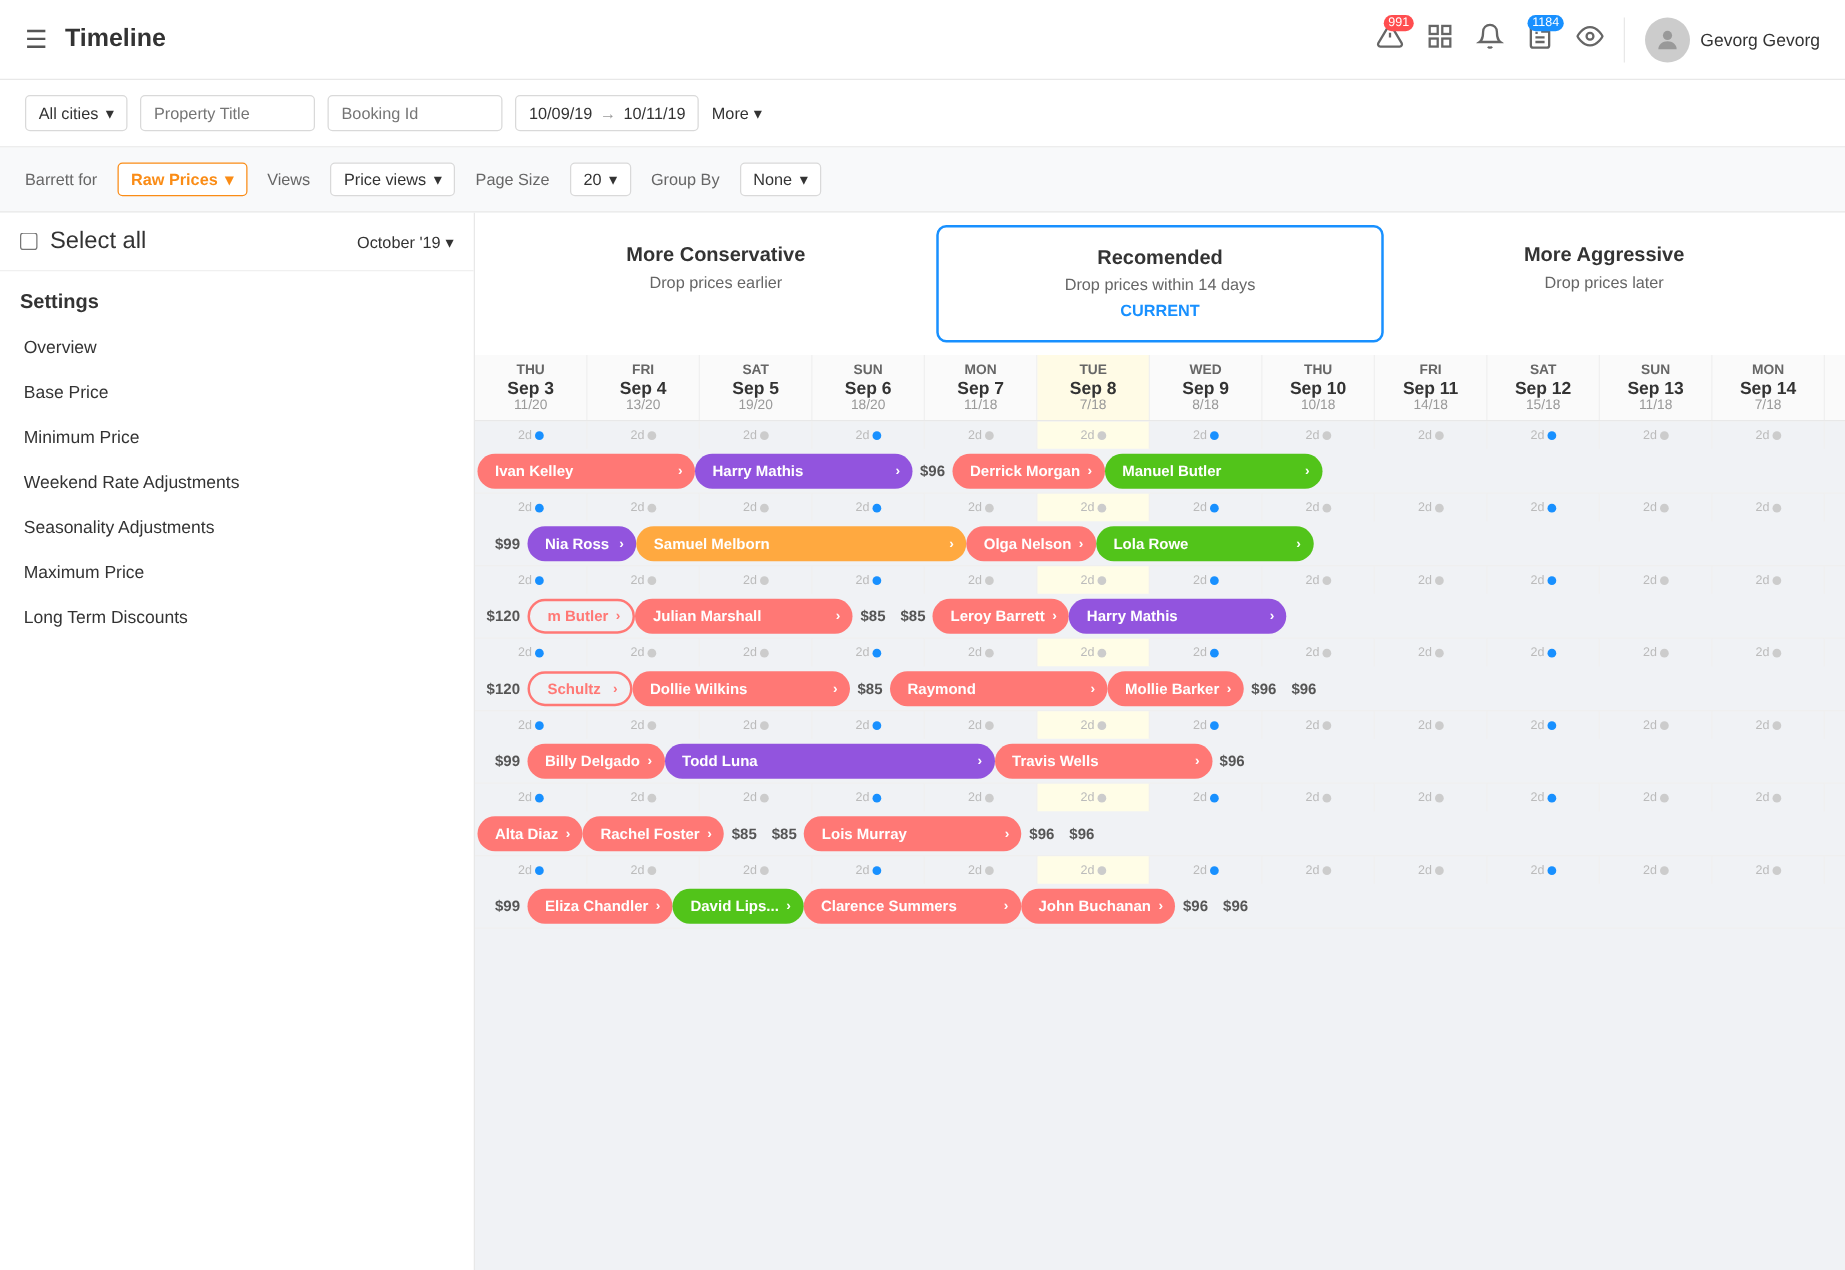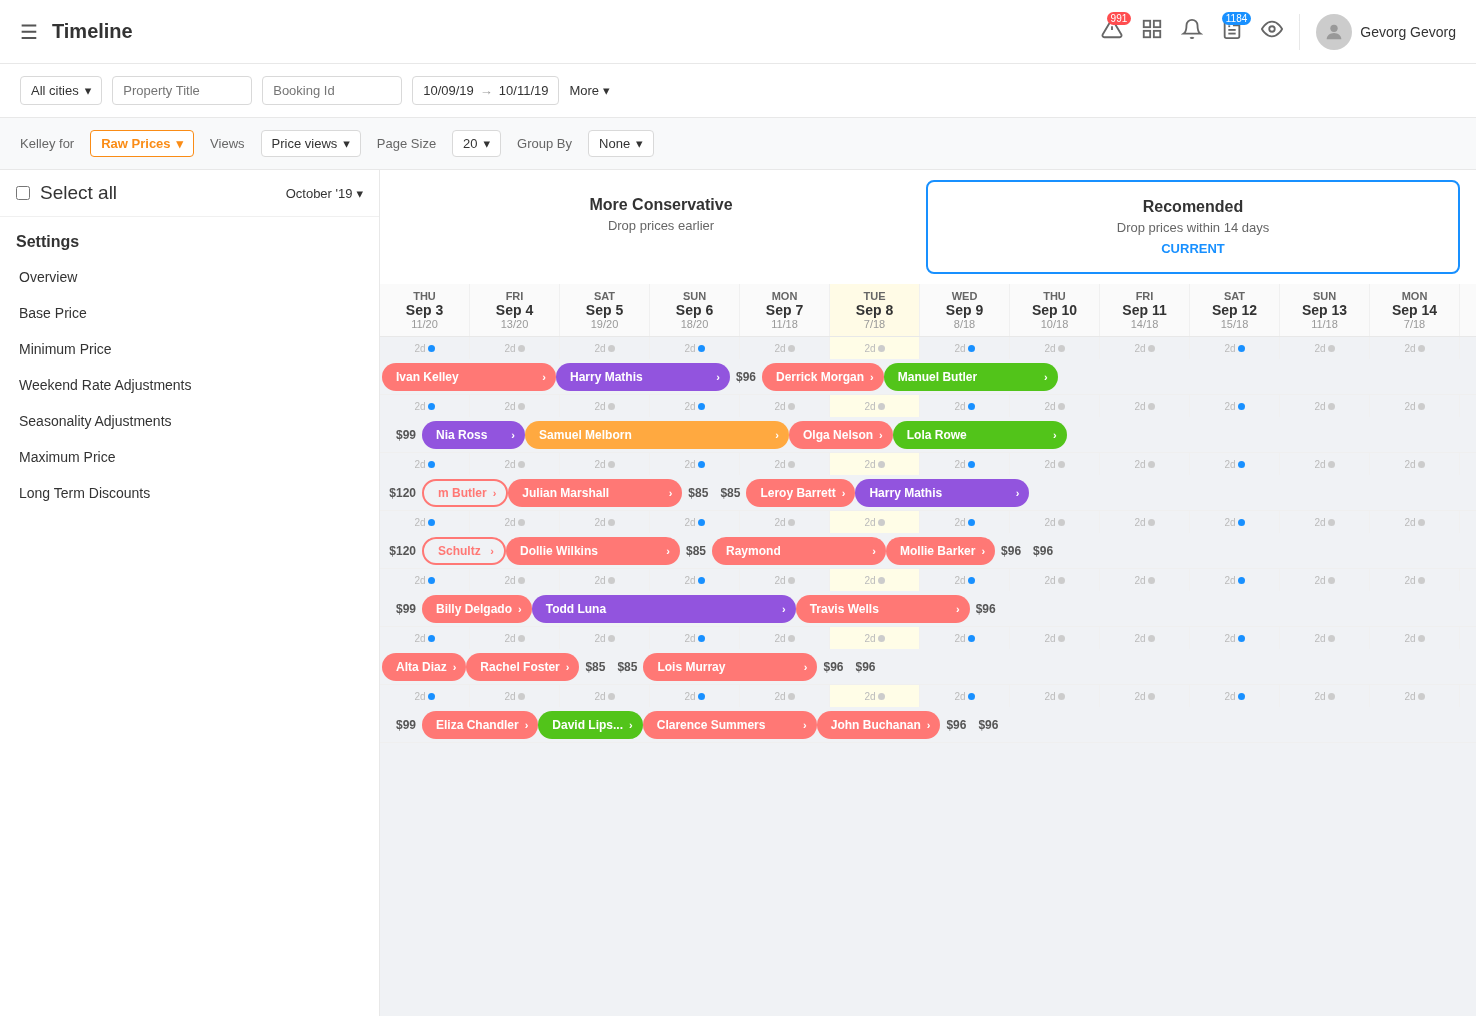--- a/index.html
+++ b/index.html
@@ -135,21 +135,21 @@
     <span class="date-arrow">→</span>
     <span>10/11/19</span>
   </div>
   <div class="more-btn">
     <span>More</span>
     <span>▾</span>
   </div>
 </div>
 
 <div class="toolbar">
-  <span class="toolbar-label">Kelley for</span>
+  <span class="toolbar-label">Barrett for</span>
   <div class="toolbar-select orange">
     <span>Raw Prices</span>
     <span>▾</span>
   </div>
   <span class="toolbar-label">Views</span>
   <div class="toolbar-select">
     <span>Price views</span>
     <span>▾</span>
   </div>
   <span class="toolbar-label">Page Size</span>
@@ -193,20 +193,25 @@
         <div class="pricing-card">
     <div class="pricing-card-title">More Conservative</div>
     <div class="pricing-card-sub">Drop prices earlier</div>
 
   </div>
         <div class="pricing-card recommended">
     <div class="pricing-card-title">Recomended</div>
     <div class="pricing-card-sub">Drop prices within 14 days</div>
     <div class="pricing-card-current">CURRENT</div>
   </div>
+        <div class="pricing-card">
+    <div class="pricing-card-title">More Aggressive</div>
+    <div class="pricing-card-sub">Drop prices later</div>
+
+  </div>
       </div>
 
     <div class="timeline-scroll">
       <div class="tl-container" id="timeline-container">
           <div style="display: flex; background: rgb(250, 250, 250); border-bottom: 1px solid rgb(232, 232, 232); position: sticky; top: 0px; z-index: 10;">
             <div class="timeline-col">
     <div class="col-day">THU</div>
     <div class="col-date">Sep 3</div>
     <div class="col-ratio">11/20</div>
   </div>
@@ -392,21 +397,21 @@
               </div>
               <div class="timeline-cell" style="min-width: 90px; height: 22px; display: flex; align-items: center; justify-content: center; border-right: 1px solid rgb(240, 240, 240); position: relative; gap: 2px;">
                 <span style="font-size:10px;color:#bbb;">2d</span>
       <span style="width:7px;height:7px;border-radius:50%;background:#ccc;display:inline-block;"></span>
               </div>
               <div class="timeline-cell" style="min-width: 90px; height: 22px; display: flex; align-items: center; justify-content: center; border-right: 1px solid rgb(240, 240, 240); position: relative; gap: 2px;">
       </div>
             </div>
             <div style="display: flex; align-items: center; border-bottom: 1px solid rgb(239, 239, 239); min-height: 36px; padding: 3px 2px;">
               <span style="font-size: 12px; font-weight: 600; color: rgb(85, 85, 85); padding: 0px 6px; white-space: nowrap; min-width: 40px; text-align: right;">$99</span>
-              <div style="height: 28px; border-radius: 14px; display: flex; align-items: center; padding: 0px 10px 0px 14px; color: rgb(255, 255, 255); font-size: 12px; font-weight: 600; white-space: nowrap; cursor: pointer; justify-content: space-between; gap: 24px; flex-shrink: 0; min-width: 84px; background: rgb(146, 84, 222);">
+              <div style="height: 28px; border-radius: 14px; display: flex; align-items: center; padding: 0px 10px 0px 14px; color: rgb(255, 255, 255); font-size: 12px; font-weight: 600; white-space: nowrap; cursor: pointer; justify-content: space-between; gap: 8px; flex-shrink: 0; min-width: 84px; background: rgb(146, 84, 222);">
                 <span>Nia Ross</span>
                 <span style="font-size:11px;">›</span>
               </div>
               <div style="height: 28px; border-radius: 14px; display: flex; align-items: center; padding: 0px 10px 0px 14px; color: rgb(255, 255, 255); font-size: 12px; font-weight: 600; white-space: nowrap; cursor: pointer; justify-content: space-between; gap: 6px; flex-shrink: 0; min-width: 264px; background: rgb(255, 169, 64);">
                 <span>Samuel Melborn</span>
                 <span style="font-size:11px;">›</span>
               </div>
               <div style="height: 28px; border-radius: 14px; display: flex; align-items: center; padding: 0px 10px 0px 14px; color: rgb(255, 255, 255); font-size: 12px; font-weight: 600; white-space: nowrap; cursor: pointer; justify-content: space-between; gap: 6px; flex-shrink: 0; min-width: 84px; background: rgb(255, 120, 117);">
                 <span>Olga Nelson</span>
                 <span style="font-size:11px;">›</span>

